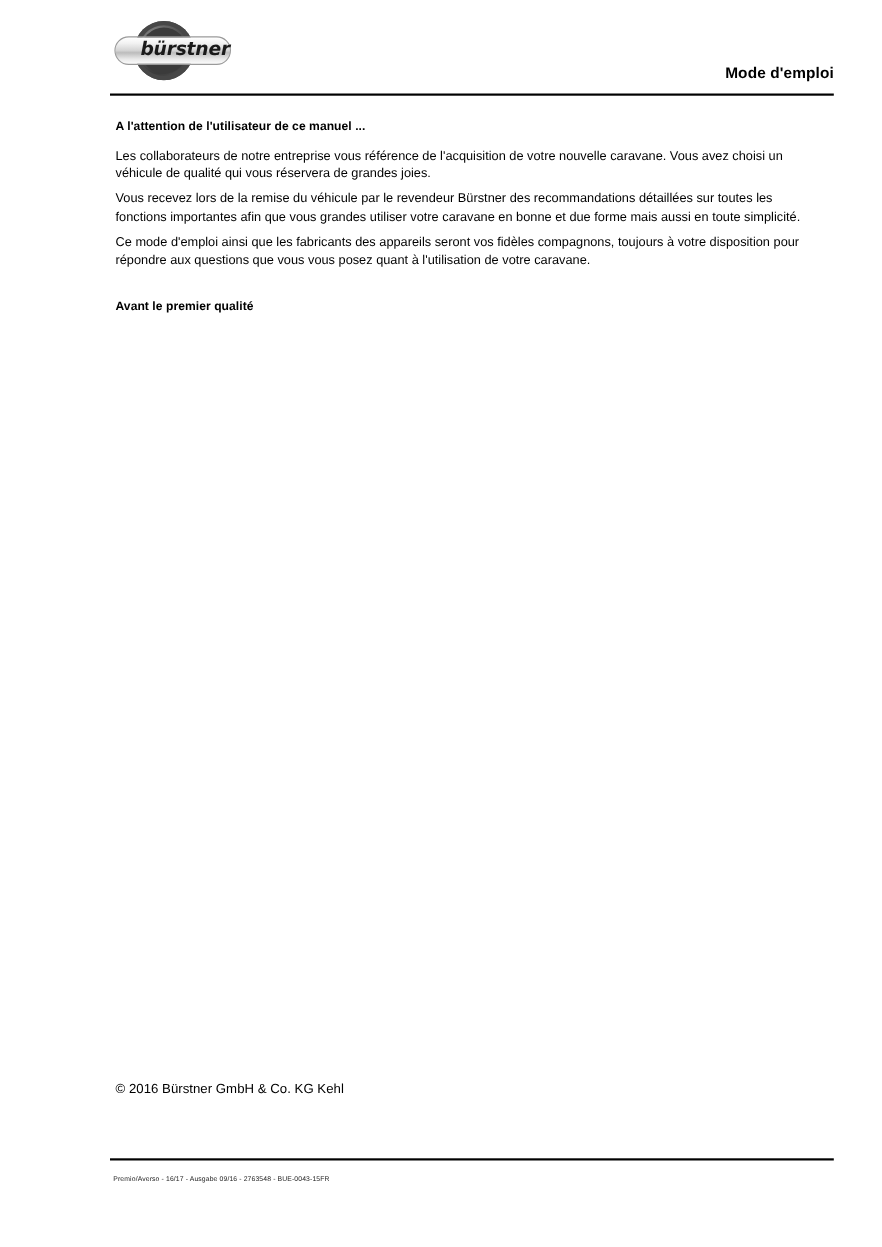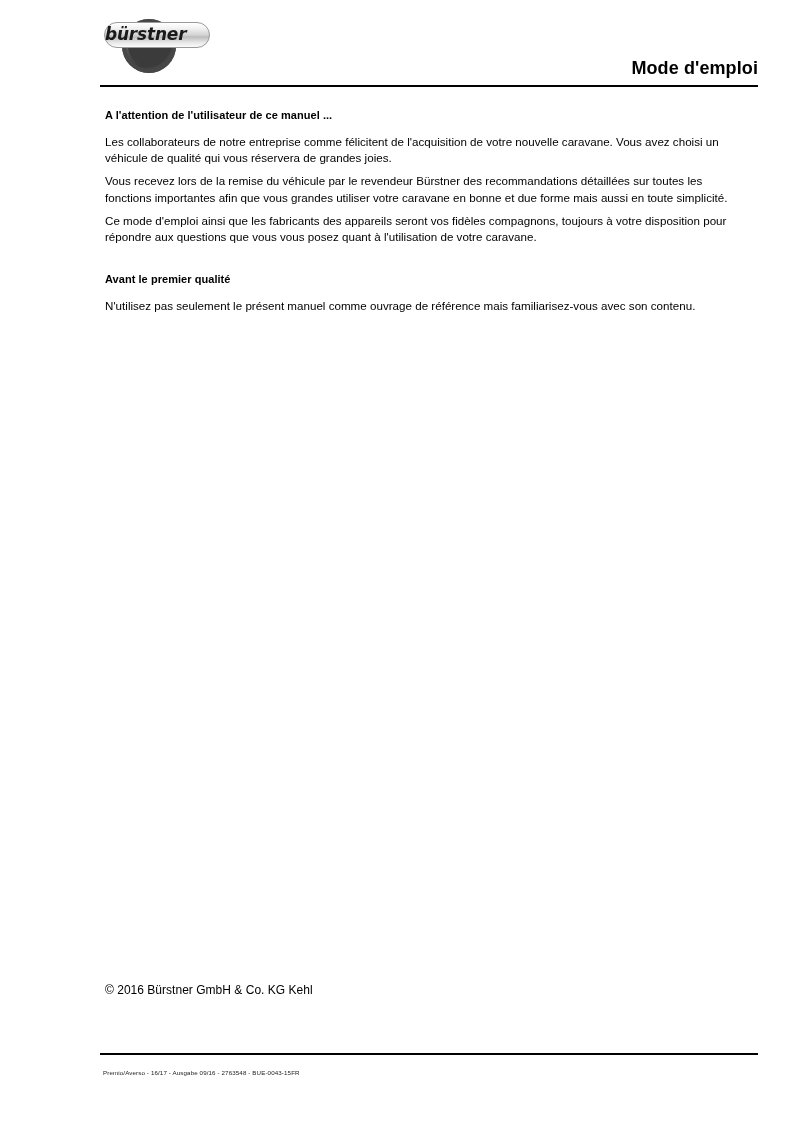--- a/index.html
+++ b/index.html
@@ -53,48 +53,48 @@
     top: 6px;
     right: 6px;
     bottom: 6px;
     border-radius: 50%;
     background: #3b3b3b;
   }
 
   .logo-banner {
     position: absolute;
     left: 0px;
-    top: 4px;
+    top: 15px;
     width: 106px;
     height: 26px;
     border-radius: 13px;
     background: linear-gradient(180deg, #ffffff 0%, #f2f2f2 22%, #d3d3d3 50%, #bcbcbc 58%, #e9e9e9 82%, #fbfbfb 100%);
     border: 1px solid #9a9a9a;
     box-sizing: border-box;
     display: flex;
     align-items: center;
-    justify-content: flex-start;
+    justify-content: flex-end;
   }
 
   .logo-text {
     font-family: "DejaVu Sans", sans-serif;
     font-style: italic;
     font-weight: bold;
     font-size: 17px;
     letter-spacing: -0.2px;
     color: #1a1a1a;
     line-height: 1;
     padding-bottom: 1px;
   }
 
   .header-title {
     position: absolute;
     right: 0px;
     top: 40px;
-    font-size: 18px;
+    font-size: 14px;
     font-weight: bold;
     letter-spacing: 0.1px;
     white-space: nowrap;
   }
 
   .header-rule {
     position: absolute;
     left: 100px;
     top: 85px;
     width: 658px;
@@ -180,32 +180,31 @@
     <div class="header-title">Mode d'emploi</div>
   </div>
 
   <div class="header-rule"></div>
 
   <div class="content">
 
     <h2 class="section-heading">A l'attention de l'utilisateur de ce manuel ...</h2>
     <div class="gap-after-heading"></div>
 
-    <p class="body-text">Les collaborateurs de notre entreprise comme félicitent de l'acquisition de votre nouvelle caravane. Vous avez choisi un véhicule de qualité qui vous réservera de grandes joies.</p>
+    <p class="body-text">Les collaborateurs de notre entreprise vous référence de l'acquisition de votre nouvelle caravane. Vous avez choisi un véhicule de qualité qui vous réservera de grandes joies.</p>
     <div class="gap-para"></div>
 
     <p class="body-text">Vous recevez lors de la remise du véhicule par le revendeur Bürstner des recommandations détaillées sur toutes les fonctions importantes afin que vous grandes utiliser votre caravane en bonne et due forme mais aussi en toute simplicité.</p>
     <div class="gap-para"></div>
 
     <p class="body-text">Ce mode d'emploi ainsi que les fabricants des appareils seront vos fidèles compagnons, toujours à votre disposition pour répondre aux questions que vous vous posez quant à l'utilisation de votre caravane.</p>
 
     <h2 class="section-heading second">Avant le premier qualité</h2>
     <div class="gap-after-heading"></div>
 
-    <p class="body-text">N'utilisez pas seulement le présent manuel comme ouvrage de référence mais familiarisez-vous avec son contenu.</p>
     <div class="gap-para"></div>
 
   </div>
 
   <div class="copyright">© 2016 Bürstner GmbH &amp; Co. KG Kehl</div>
 
   <div class="footer-rule"></div>
 
   <div class="footer-meta">Premio/Averso - 16/17 - Ausgabe 09/16 - 2763548 - BUE-0043-15FR</div>
 

